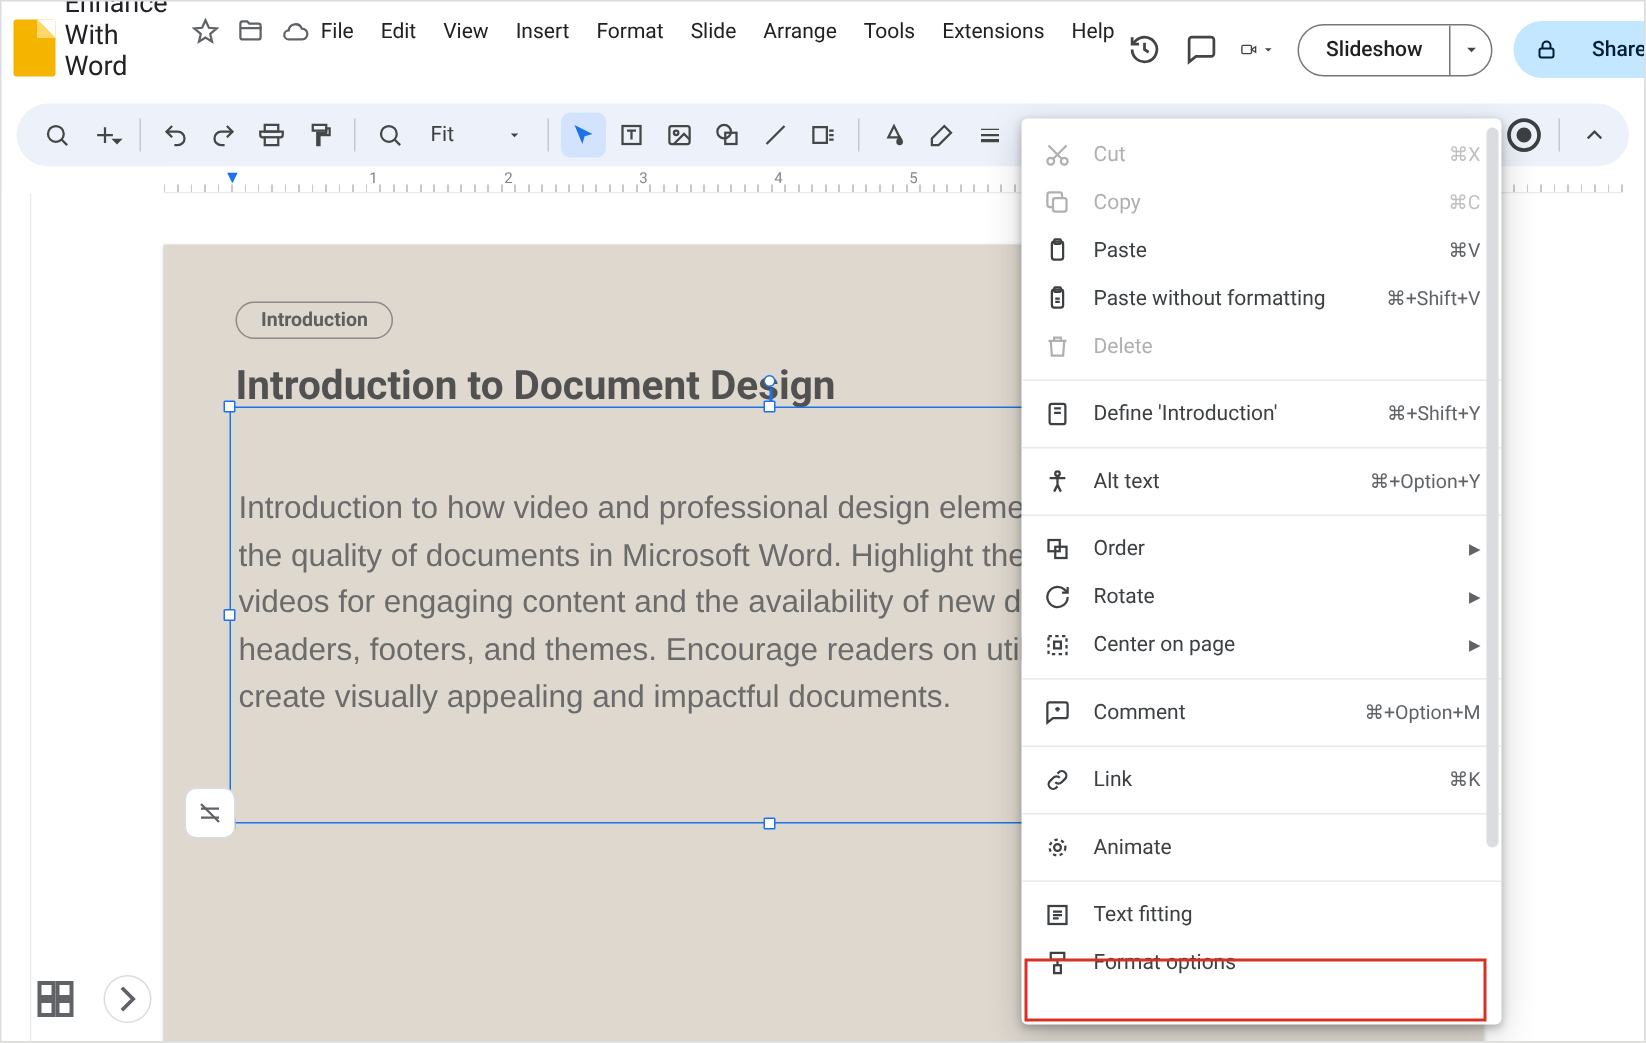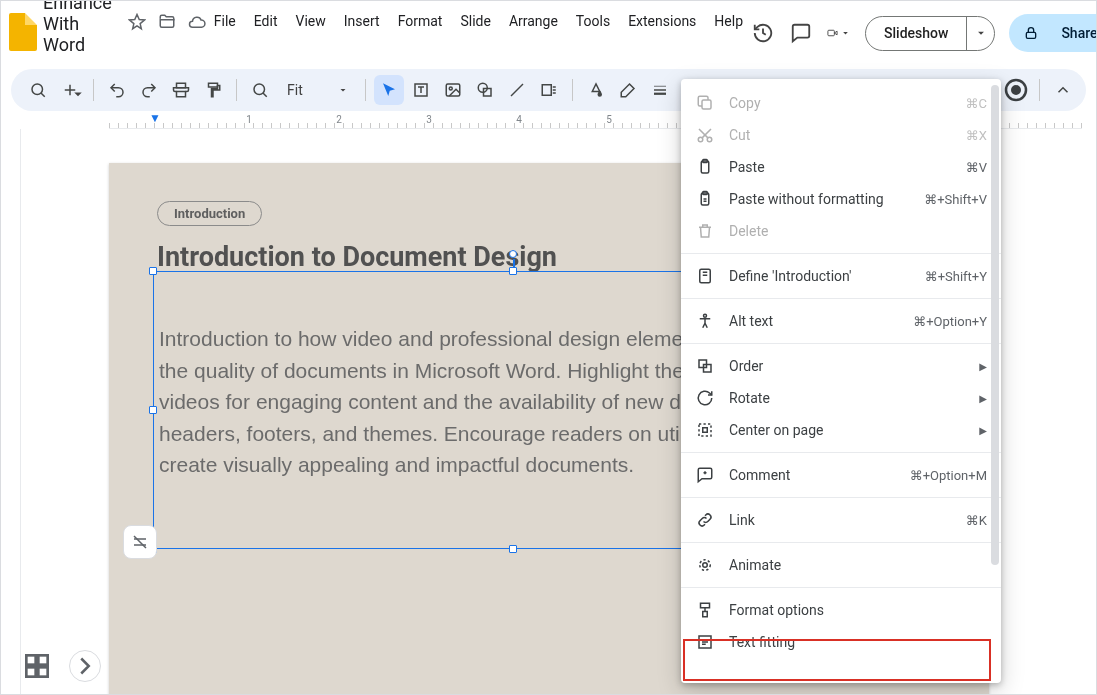--- a/index.html
+++ b/index.html
@@ -488,38 +488,38 @@
       </span>
   </div>
 </div>
 
 <div class="ctx">
   <div style="height:8px"></div>
 
   <div class="ctx-item disabled">
     <span class="ico">
         <svg viewBox="0 0 24 24" fill="none" stroke="currentColor" stroke-width="2">
-          <rect x="8" y="8" width="12" height="12" rx="2"></rect>
-          <path d="M16 8V5a2 2 0 0 0-2-2H5a2 2 0 0 0-2 2v9a2 2 0 0 0 2 2h3"></path>
-        </svg>
-      </span>
-    <span class="lbl">Copy</span>
-    <span class="sc">⌘C</span>
-  </div>
-  <div class="ctx-item disabled">
-    <span class="ico">
-        <svg viewBox="0 0 24 24" fill="none" stroke="currentColor" stroke-width="2">
           <circle cx="6" cy="18" r="3"></circle>
           <circle cx="18" cy="18" r="3"></circle>
           <path d="M8.5 15.5 20 4M15.5 15.5 4 4"></path>
         </svg>
       </span>
     <span class="lbl">Cut</span>
     <span class="sc">⌘X</span>
   </div>
+  <div class="ctx-item disabled">
+    <span class="ico">
+        <svg viewBox="0 0 24 24" fill="none" stroke="currentColor" stroke-width="2">
+          <rect x="8" y="8" width="12" height="12" rx="2"></rect>
+          <path d="M16 8V5a2 2 0 0 0-2-2H5a2 2 0 0 0-2 2v9a2 2 0 0 0 2 2h3"></path>
+        </svg>
+      </span>
+    <span class="lbl">Copy</span>
+    <span class="sc">⌘C</span>
+  </div>
   <div class="ctx-item">
     <span class="ico">
         <svg viewBox="0 0 24 24" fill="none" stroke="currentColor" stroke-width="2">
           <rect x="7" y="4" width="10" height="16" rx="2"></rect>
           <rect x="9" y="2" width="6" height="4" rx="1"></rect>
         </svg>
       </span>
     <span class="lbl">Paste</span>
     <span class="sc">⌘V</span>
   </div>
@@ -638,32 +638,32 @@
         </svg>
       </span>
     <span class="lbl">Animate</span>
   </div>
 
   <div class="ctx-sep"></div>
 
   <div class="ctx-item">
     <span class="ico">
         <svg viewBox="0 0 24 24" fill="none" stroke="currentColor" stroke-width="2">
+          <rect x="4" y="4" width="16" height="16"></rect>
+          <path d="M8 9h8M8 12h8M8 15h5"></path>
+        </svg>
+      </span>
+    <span class="lbl">Text fitting</span>
+  </div>
+  <div class="ctx-item">
+    <span class="ico">
+        <svg viewBox="0 0 24 24" fill="none" stroke="currentColor" stroke-width="2">
           <rect x="6" y="3" width="12" height="6"></rect>
           <path d="M12 9v5"></path>
           <rect x="9" y="14" width="6" height="7"></rect>
         </svg>
       </span>
     <span class="lbl">Format options</span>
   </div>
-  <div class="ctx-item">
-    <span class="ico">
-        <svg viewBox="0 0 24 24" fill="none" stroke="currentColor" stroke-width="2">
-          <rect x="4" y="4" width="16" height="16"></rect>
-          <path d="M8 9h8M8 12h8M8 15h5"></path>
-        </svg>
-      </span>
-    <span class="lbl">Text fitting</span>
-  </div>
 
   <div class="ctx-scroll"></div>
   <div class="highlight-box"></div>
 </div>
 
 </body></html>

